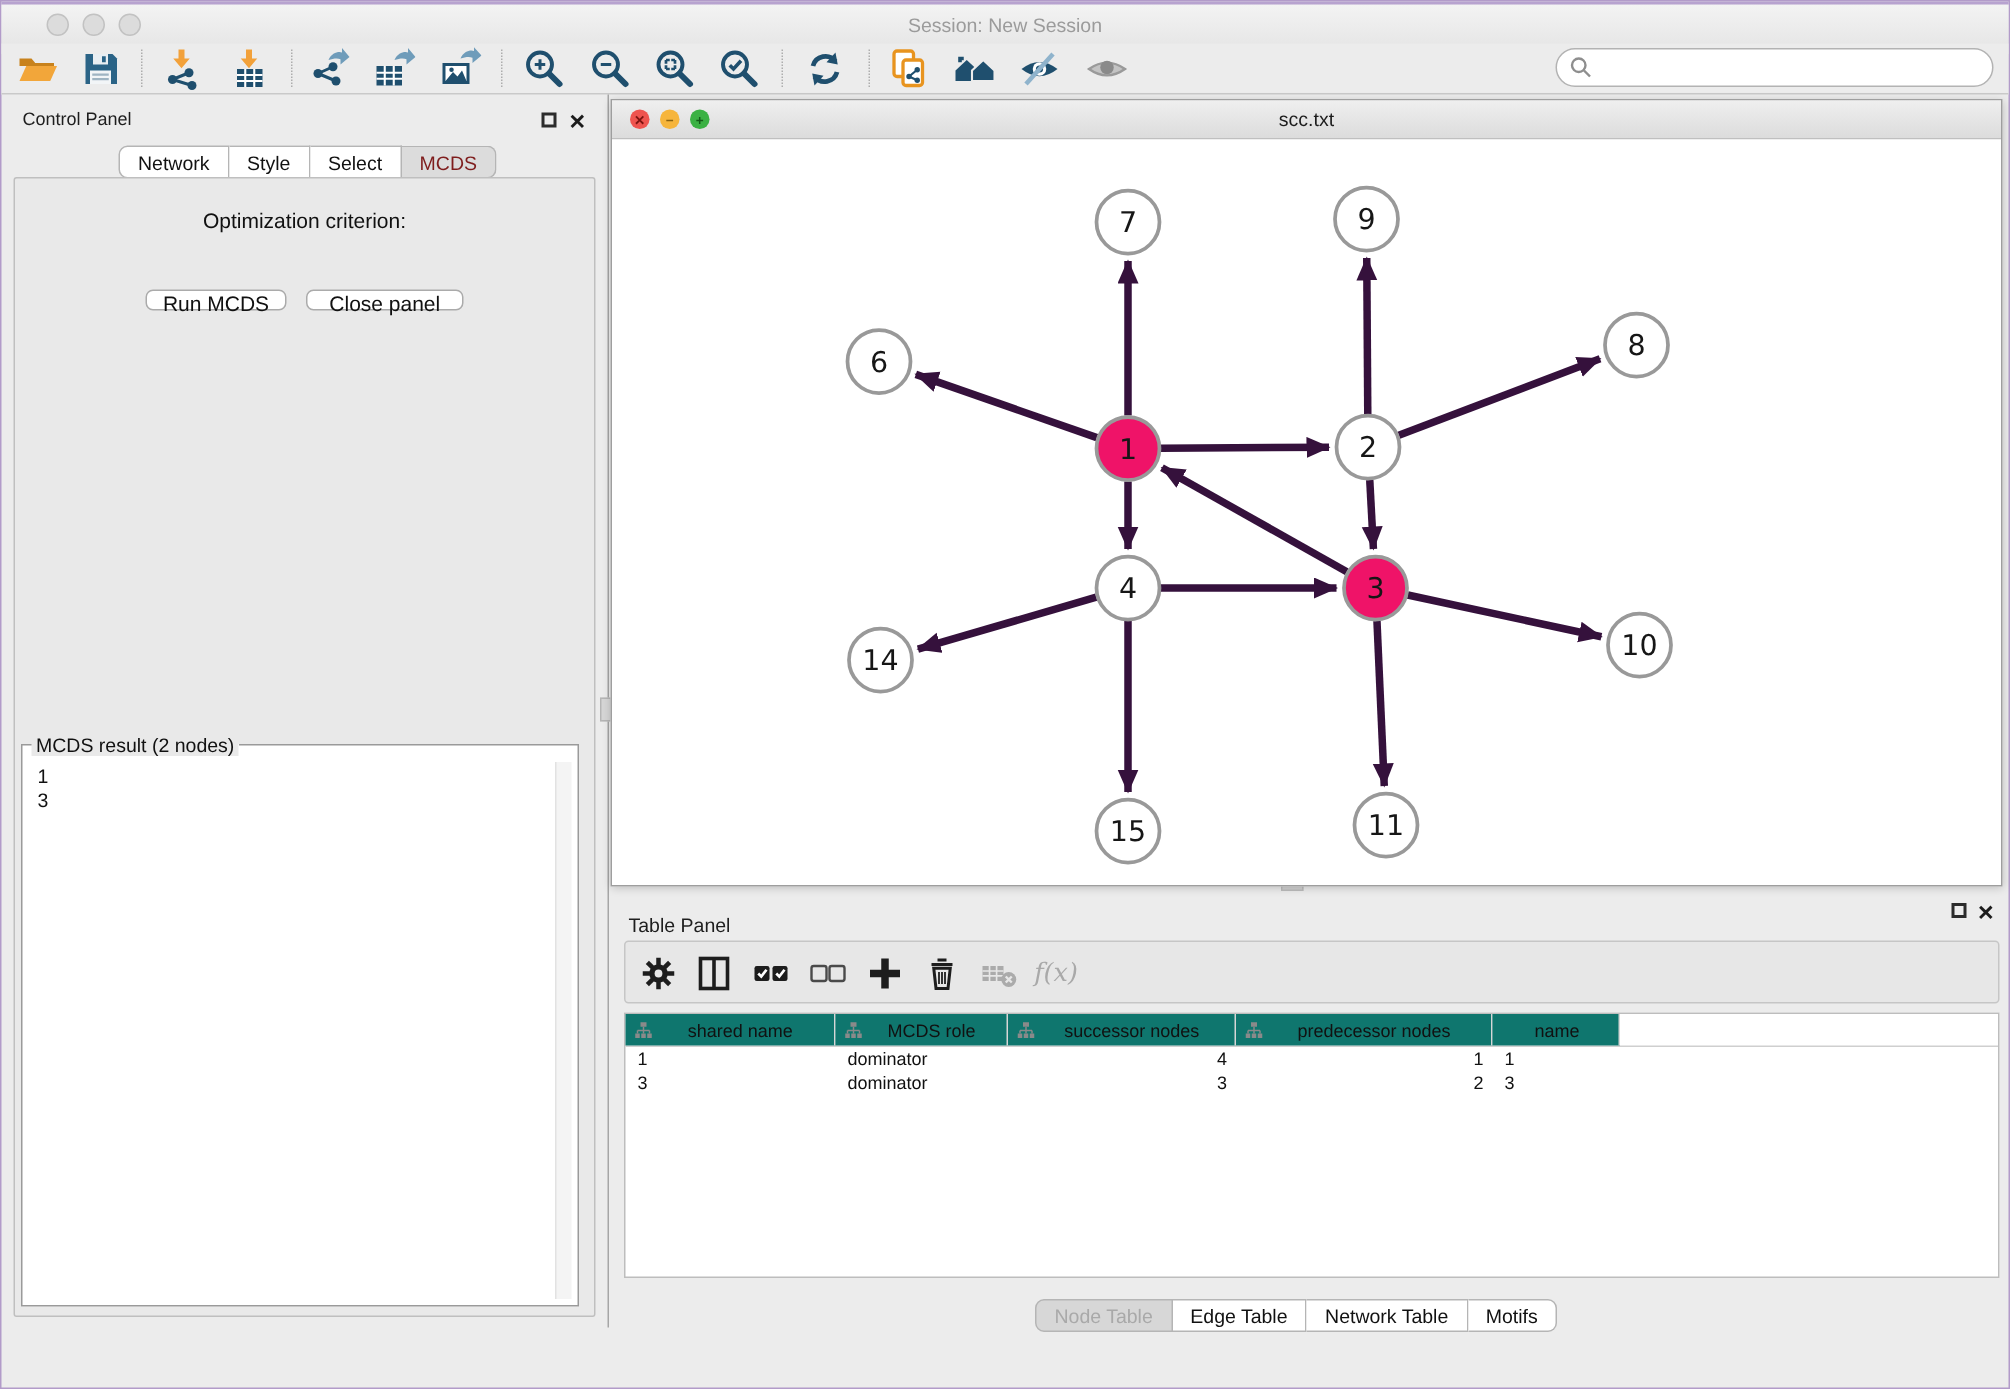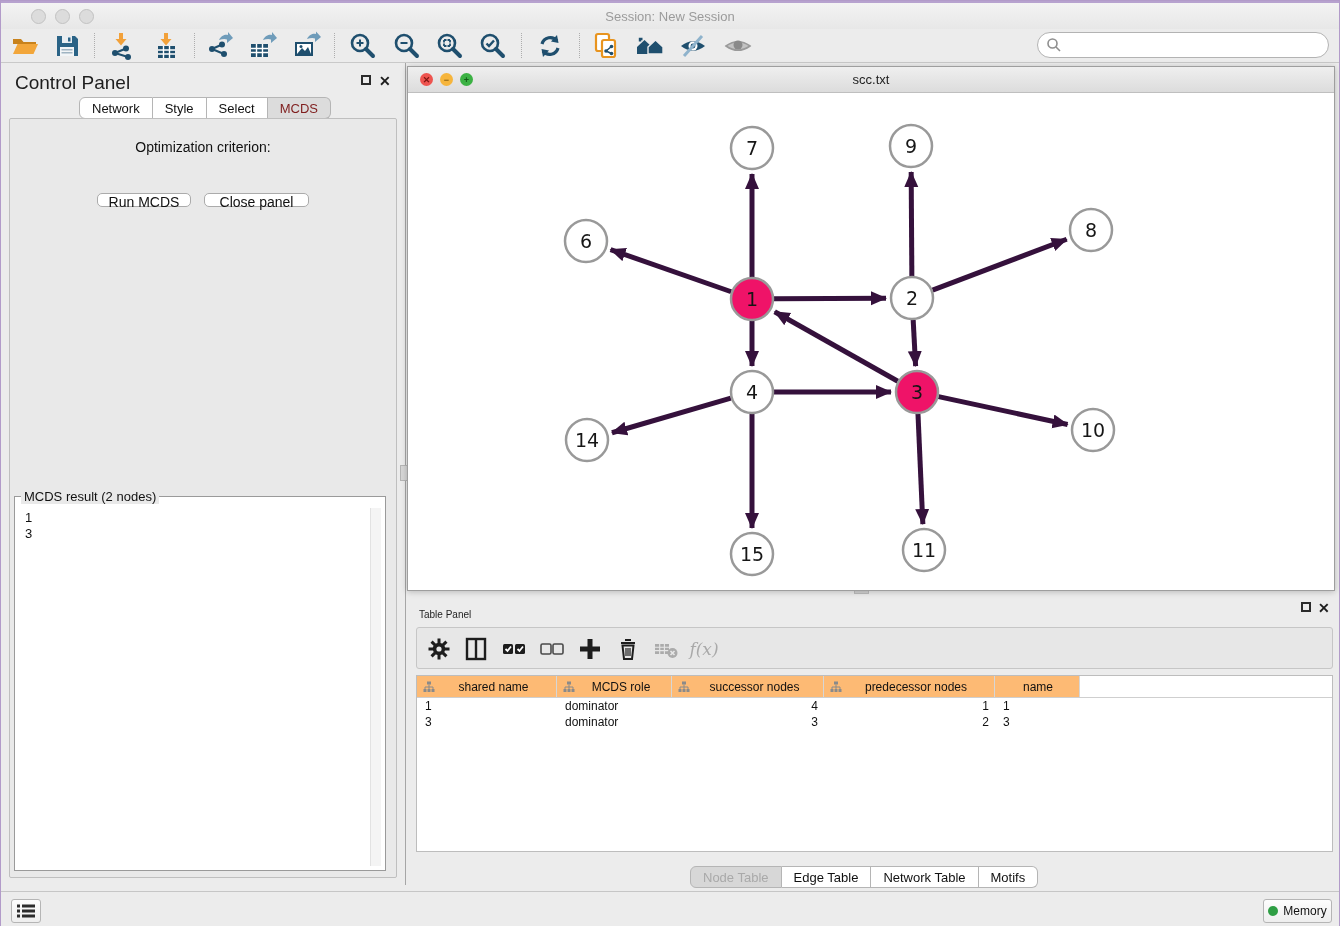--- a/index.html
+++ b/index.html
@@ -16,21 +16,21 @@
 
   
   .toolbar { position:absolute; left:0; top:28px; right:0; height:34px; background:#ececec; border-bottom:1px solid #c9c9c9; }
   .tbicon { position:absolute; top:1px; width:36px; height:32px; display:flex; align-items:center; justify-content:center; cursor:pointer; }
   .tbsep { position:absolute; top:4px; height:25px; border-left:1px dotted #adadad; }
   .searchbox { position:absolute; right:10px; top:3px; width:292px; height:26px; background:#fff;
     border:1px solid #b3b3b3; border-radius:13px; display:flex; align-items:center; padding-left:8px; }
   .searchbox input { border:none; outline:none; flex:1; font-size:13px; background:transparent; font-family:inherit; }
 
   
-  .cp-title { position:absolute; left:14px; top:71px; font-size:19px; color:#1e1e1e; }
+  .cp-title { position:absolute; left:14px; top:71px; font-size:12px; color:#1e1e1e; }
   .panel-float { position:absolute; width:10px; height:10px; border:2px solid #2b2b2b; }
   .panel-close { position:absolute; font-size:14px; font-weight:bold; color:#1c1c1c; line-height:10px; cursor:pointer; }
   .cp-tabs { position:absolute; left:78px; top:96px; display:flex; height:22px; }
   .cp-tab { border:1px solid #b5b5b5; border-left:none; background:#fff; color:#111;
     font-size:13px; display:flex; align-items:center; justify-content:center; padding:0 12px; cursor:pointer; }
   .cp-tab:first-child { border-left:1px solid #b5b5b5; border-radius:6px 0 0 6px; }
   .cp-tab.active-disabled { background:#dcdcdc; color:#7f1d1d; border-radius:0 6px 6px 0; }
   .cp-body { position:absolute; left:8px; top:117px; width:388px; height:760px;
     background:#e9e9e9; border:1px solid #bfbfbf; border-radius:2px; }
   .opt-label { position:absolute; left:0; right:0; top:20px; text-align:center; font-size:14px; color:#111; }
@@ -58,27 +58,27 @@
   .net-window { position:absolute; left:406px; top:65px; width:928px; height:525px;
     background:#fff; border:1px solid #9e9e9e; box-shadow:0 1px 6px rgba(0,0,0,.22); }
   .net-titlebar { position:absolute; left:0; top:0; right:0; height:26px;
     background:linear-gradient(#efefef,#dcdcdc); border-bottom:1px solid #bfbfbf; }
   .net-titlebar .light { position:absolute; top:6px; width:13px; height:13px; border-radius:50%;
     display:flex; align-items:center; justify-content:center; font-size:9px; font-weight:bold; cursor:pointer; }
   .net-title { position:absolute; top:5px; left:0; right:0; text-align:center; font-size:13px; color:#1d1d1d; }
   .net-canvas { position:absolute; left:0; top:26px; width:926px; height:497px; background:#fff; }
 
   
-  .tp-title { position:absolute; left:418px; top:608px; font-size:10px; color:#1e1e1e; }
+  .tp-title { position:absolute; left:418px; top:608px; font-size:13px; color:#1e1e1e; }
   .tp-toolbar { position:absolute; left:415px; top:626px; width:917px; height:42px;
     background:#e7e7e7; border:1px solid #c6c6c6; border-radius:3px; }
   .tpicon { position:absolute; top:5px; width:32px; height:32px; display:flex; align-items:center; justify-content:center; cursor:pointer;text-align:center; }
   .tp-table { position:absolute; left:415px; top:674px; width:917px; height:177px; background:#fff; border:1px solid #bdbdbd; }
   .tp-header { display:flex; height:22px; border-bottom:1px solid #cfcfcf; }
-  .tp-hcell { background:#fdba74; border-right:1px solid #d6d6d6; display:flex; align-items:center;
+  .tp-hcell { background:#0f766e; border-right:1px solid #d6d6d6; display:flex; align-items:center;
     font-size:12px; color:#111; padding-left:6px; cursor:pointer; }
   .tp-hcell .hlabel { flex:1; text-align:center; padding-right:4px; }
   .tp-row { display:flex; height:16px; font-size:12px; color:#111; }
   .tp-cell { padding:1px 6px 0 8px; overflow:hidden; white-space:nowrap; }
   .num { text-align:right; }
   .tp-tabs { position:absolute; left:689px; top:865px; display:flex; height:22px; }
   .tp-tab { border:1px solid #b5b5b5; border-left:none; background:#fff; color:#111; font-size:13px;
     display:flex; align-items:center; justify-content:center; padding:0 12px; cursor:pointer; white-space:nowrap; }
   .tp-tab:first-child { border-left:1px solid #b5b5b5; border-radius:6px 0 0 6px; }
   .tp-tab:last-child { border-radius:0 6px 6px 0; }
@@ -492,32 +492,14 @@
     </div>
   </div>
 
   <div class="tp-tabs">
     <div class="tp-tab active-disabled">Node Table</div>
     <div class="tp-tab">Edge Table</div>
     <div class="tp-tab">Network Table</div>
     <div class="tp-tab">Motifs</div>
   </div>
 
-  <div class="statusbar">
-    <div class="sb-btn" style="left:10px; width:30px;">
-      <svg width="20" height="16" viewBox="0 0 20 16">
-          <g fill="#2c2c2c">
-            <rect x="1" y="1.5" width="3" height="3"></rect>
-            <rect x="6" y="1.5" width="13" height="3"></rect>
-            <rect x="1" y="6.5" width="3" height="3"></rect>
-            <rect x="6" y="6.5" width="13" height="3"></rect>
-            <rect x="1" y="11.5" width="3" height="3"></rect>
-            <rect x="6" y="11.5" width="13" height="3"></rect>
-          </g>
-        </svg>
-    </div>
-    <div class="sb-btn" style="left:1262px; width:69px;">
-      <span class="memdot"></span>
-      <span>Memory</span>
-    </div>
-  </div>
 
 </div>
 
 </body></html>

